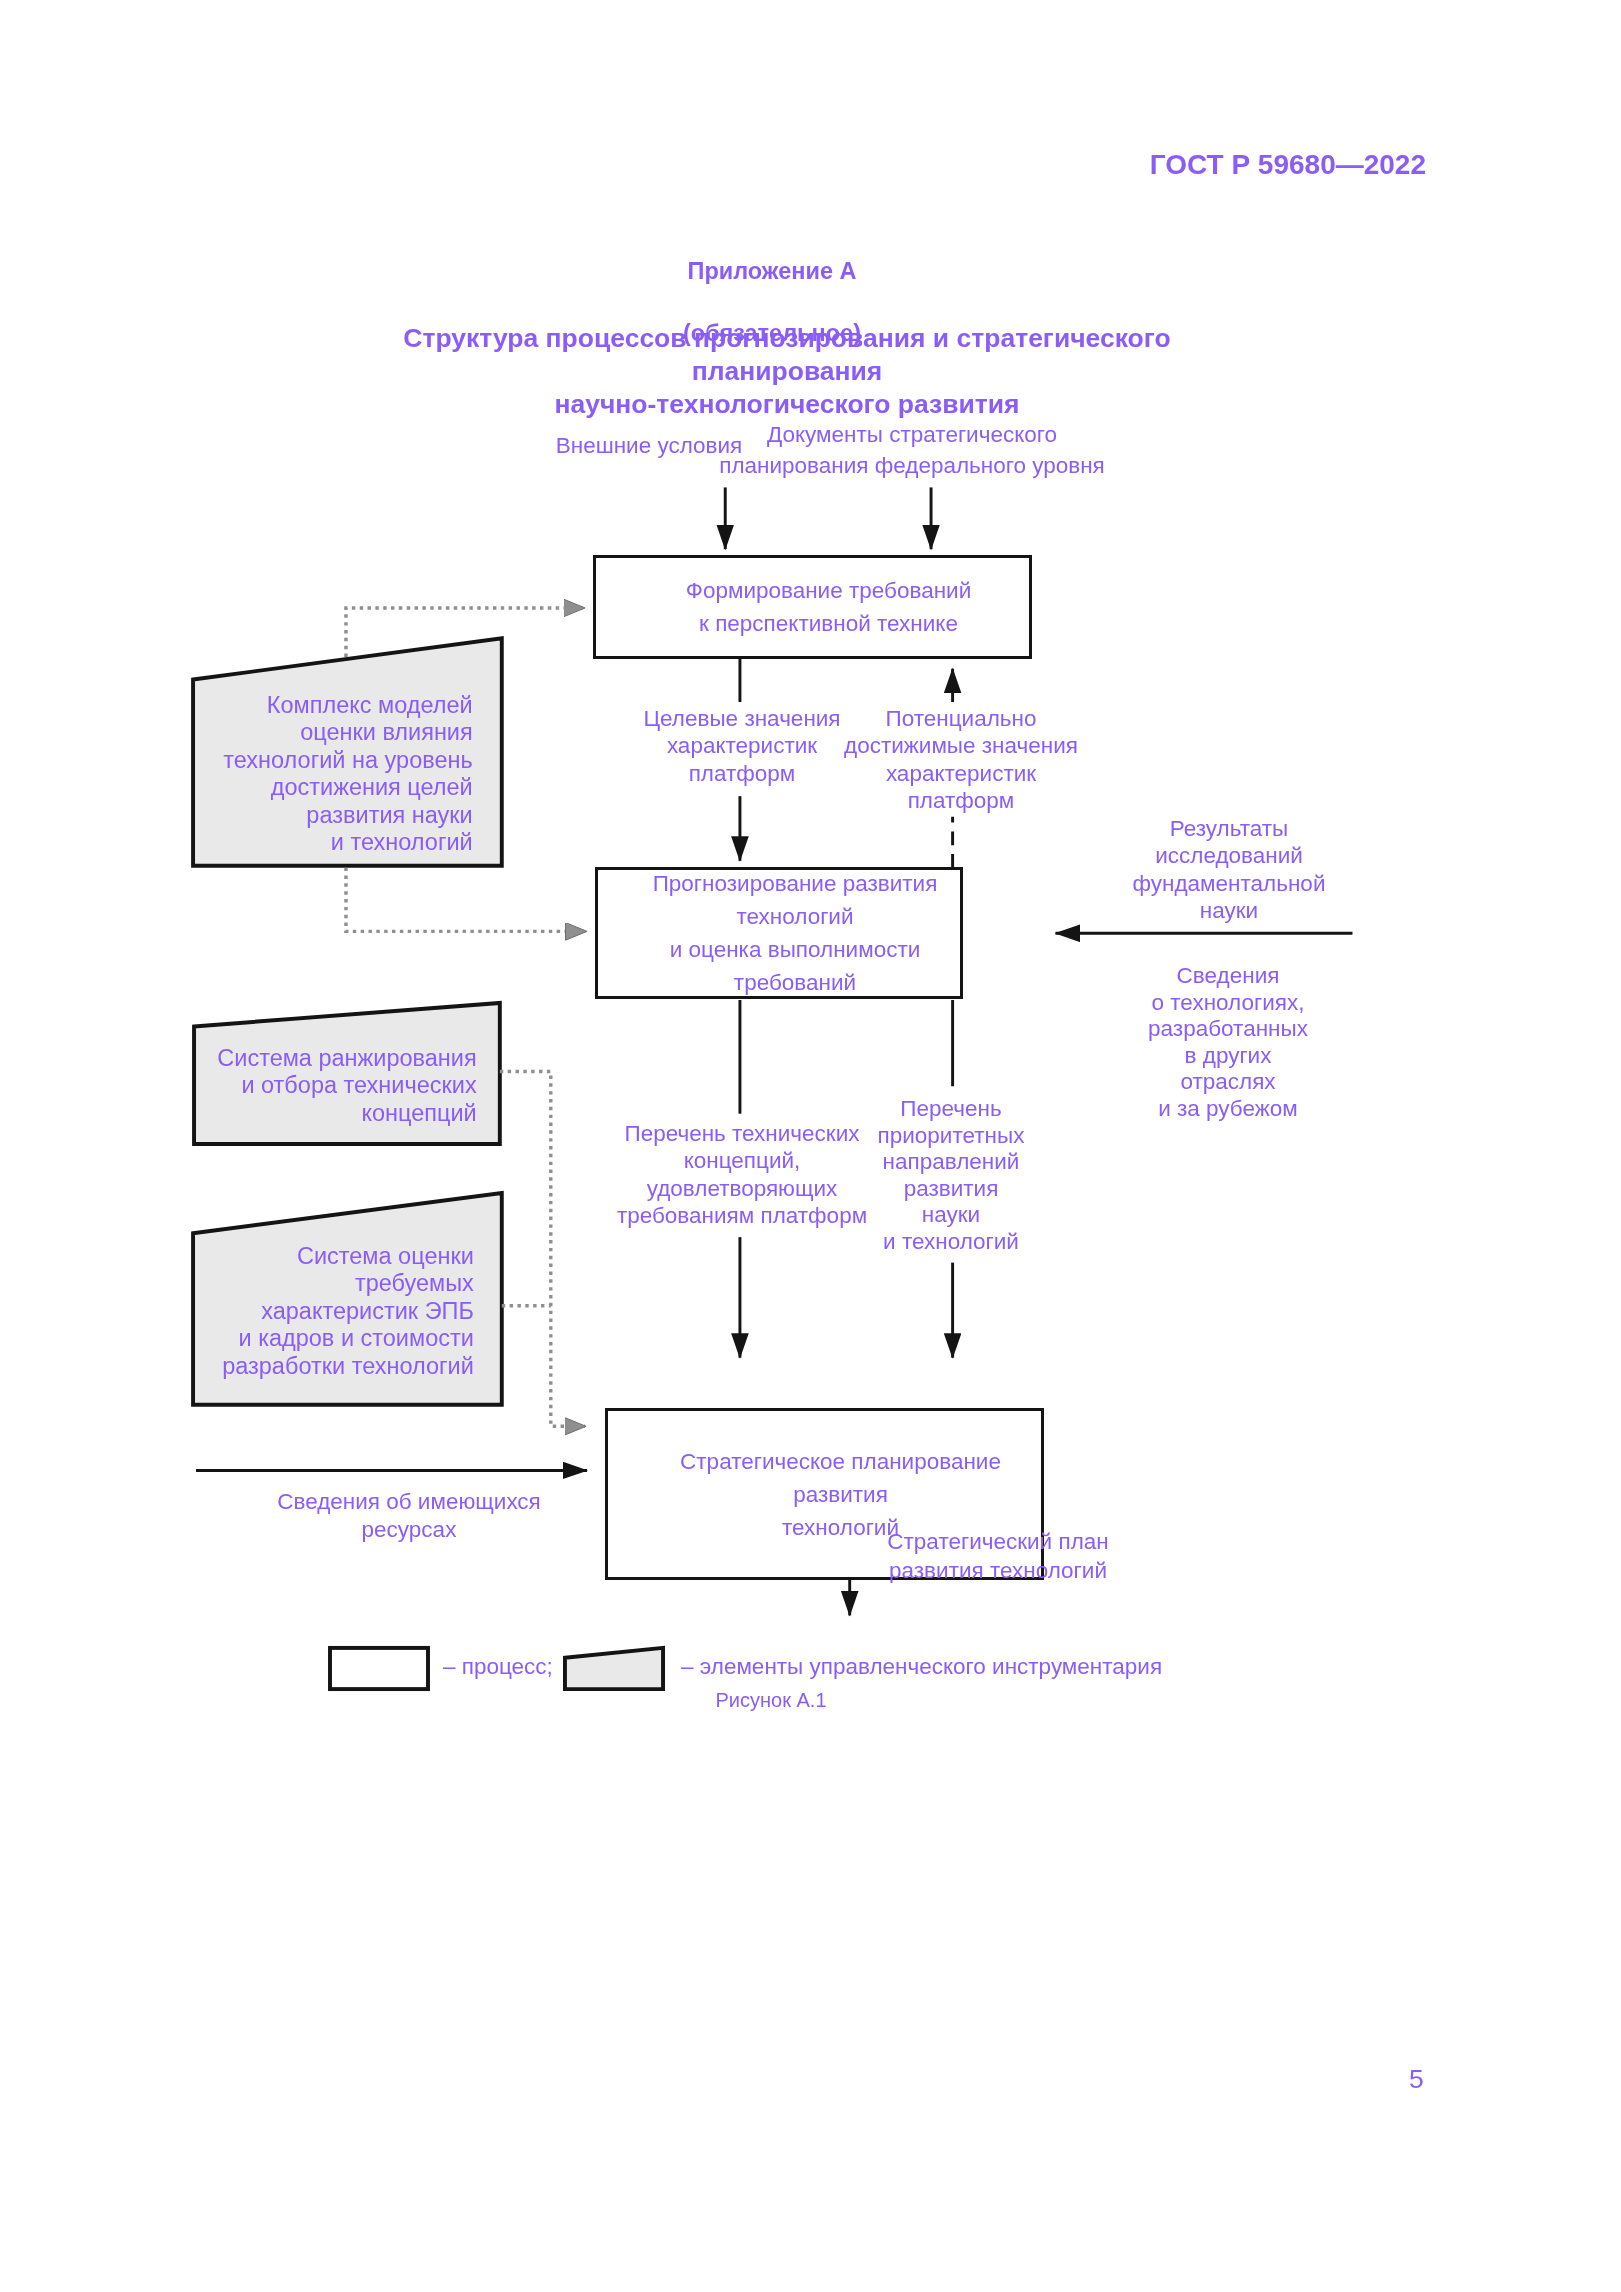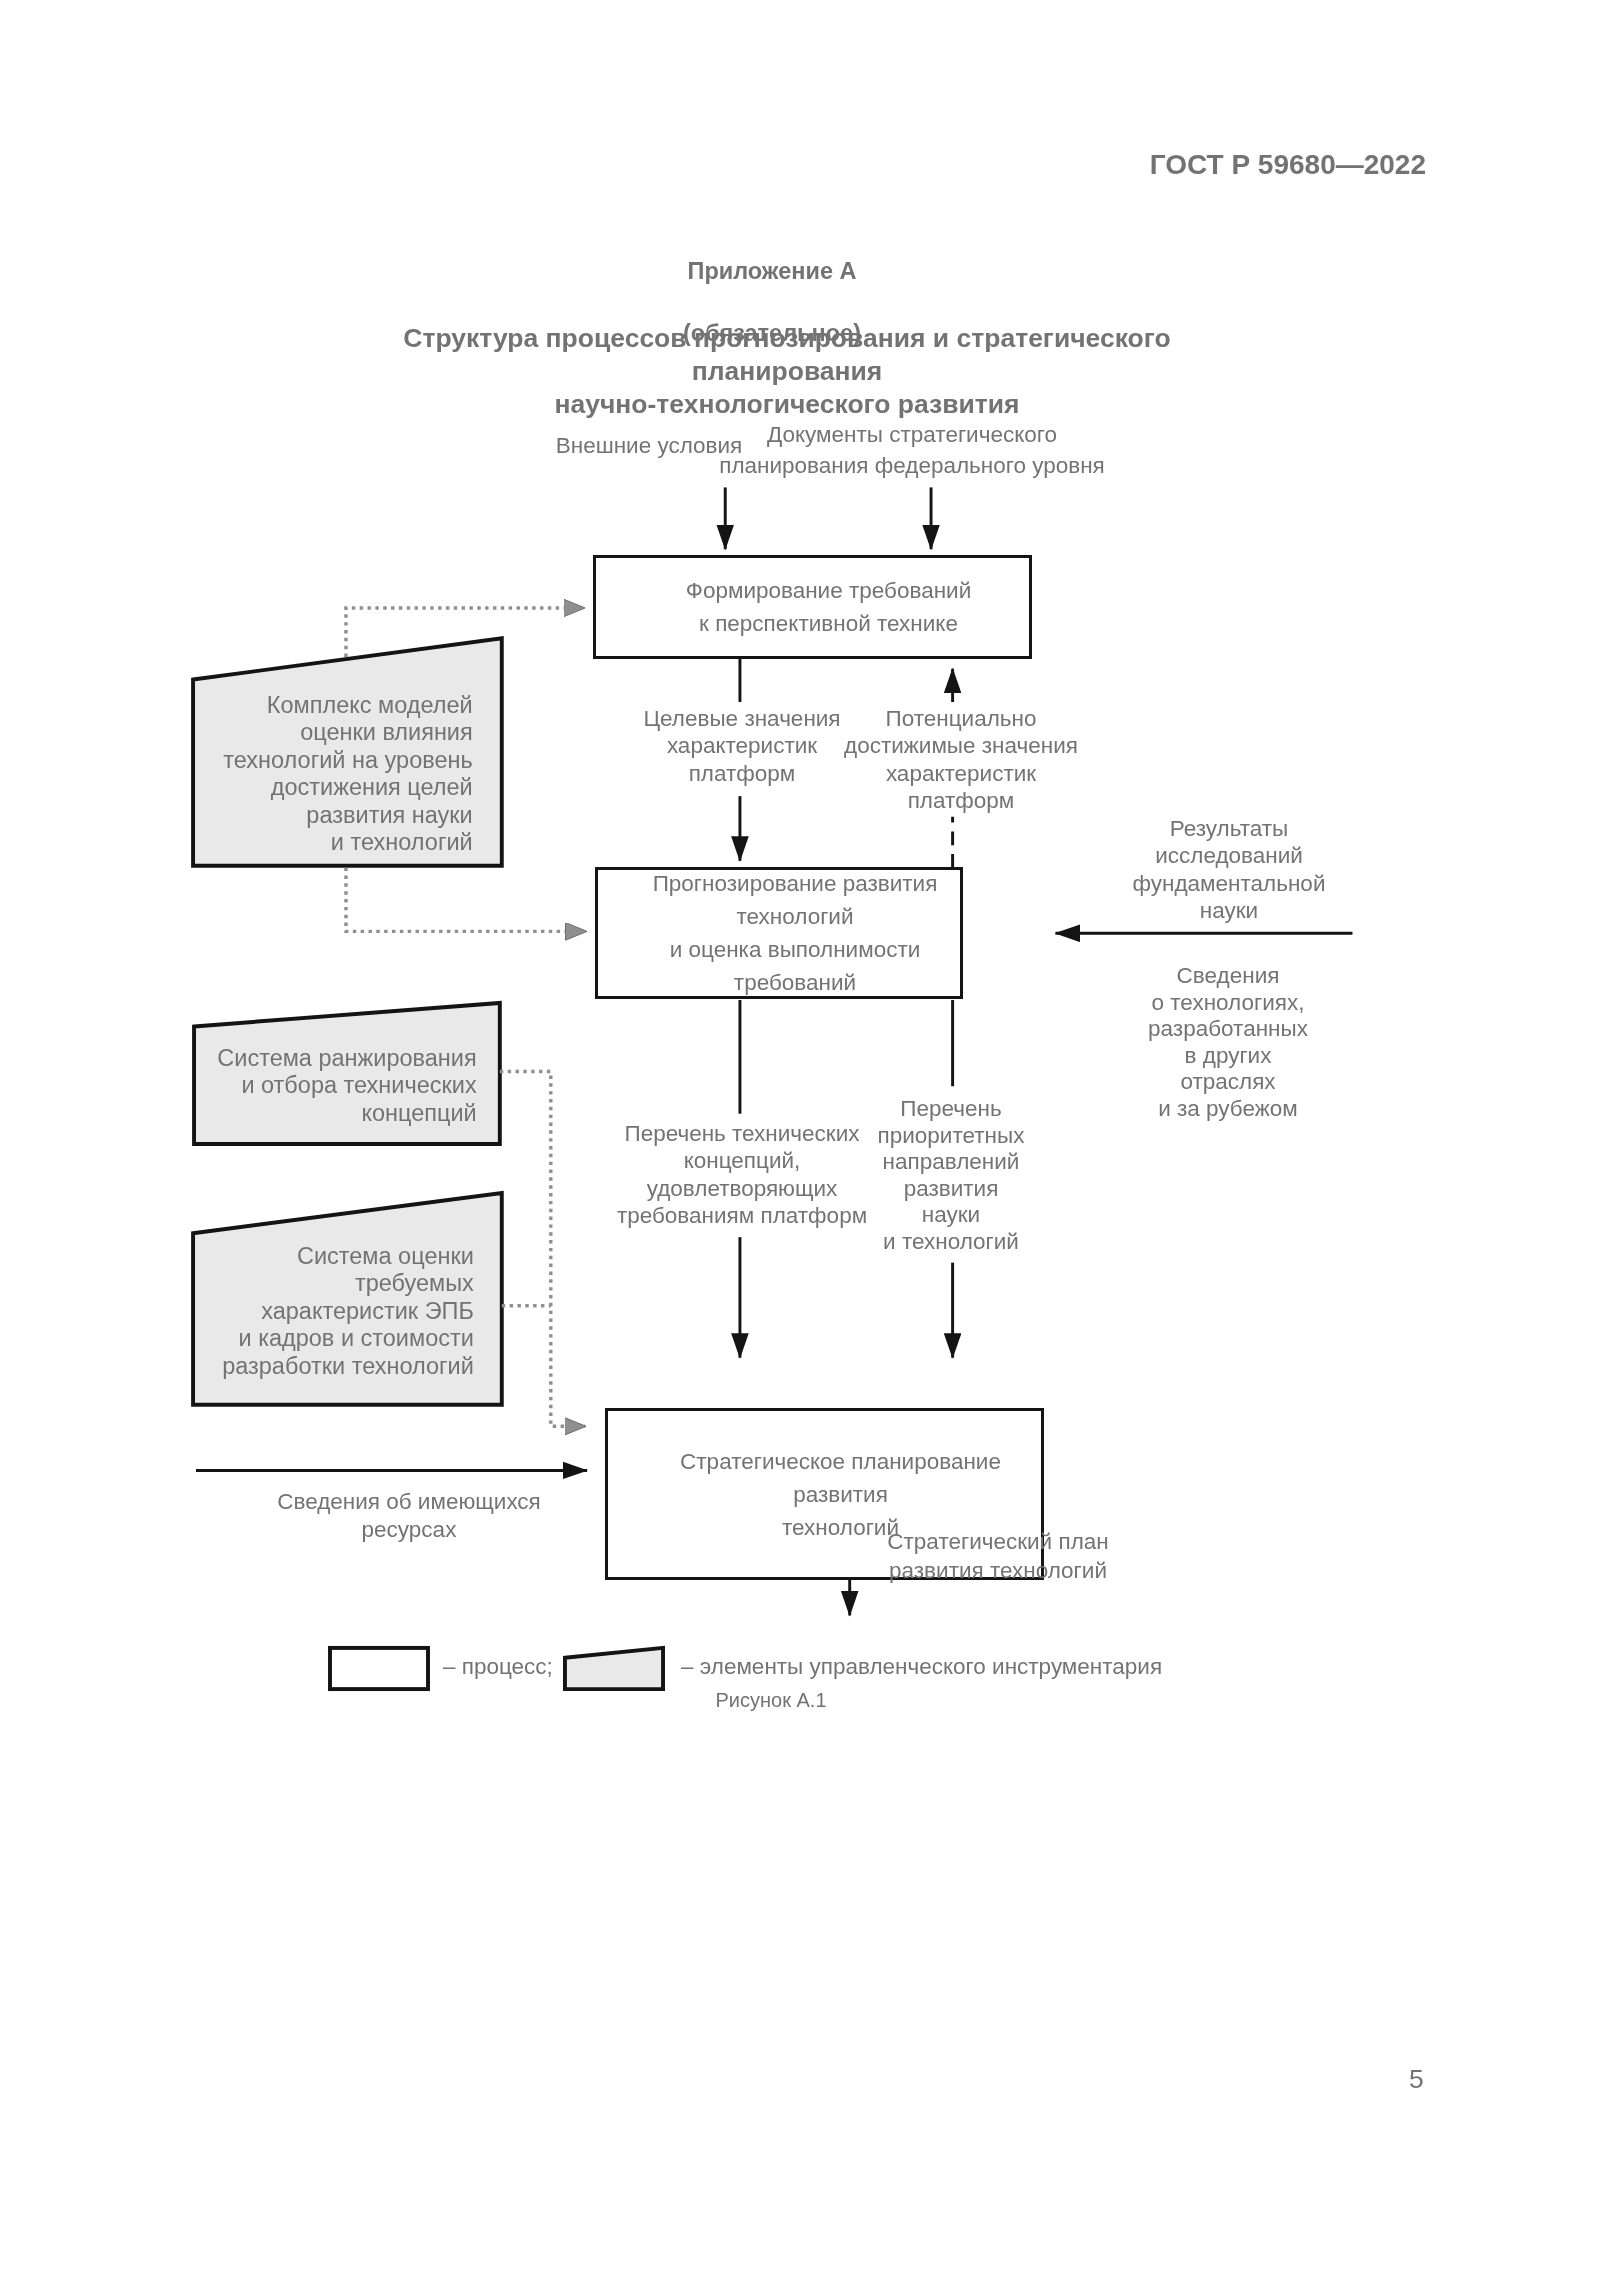--- a/index.html
+++ b/index.html
@@ -1,17 +1,17 @@
 <!DOCTYPE html>
 <html><head>
 <meta charset="utf-8">
 <style>
   html,body{margin:0;padding:0;background:#ffffff;}
   .page{position:relative;width:1621px;height:2293px;background:#ffffff;
-        font-family:"Liberation Sans",sans-serif;color:#737373;overflow:hidden;}
+        font-family:"Liberation Sans",sans-serif;color:#8b5cf6;overflow:hidden;}
   .abs{position:absolute;}
   .ctr{transform:translateX(-50%);text-align:center;white-space:pre-line;}
   .docnum{left:980px;top:149px;width:446px;text-align:right;font-size:28px;font-weight:bold;}
   .appendix{left:772px;top:225px;font-size:23.5px;font-weight:bold;line-height:31px;}
   .heading{left:787px;top:322px;font-size:26.5px;font-weight:bold;line-height:33px;}
   .flowlbl{position:absolute;transform:translateX(-50%);text-align:center;white-space:pre-line;
            font-size:22.5px;line-height:27.4px;}
   .toollbl{position:absolute;transform:translateX(-50%);text-align:right;white-space:pre-line;
            font-size:23.5px;line-height:27.4px;}
   .process{position:absolute;box-sizing:border-box;background:#ffffff;border:3.9px solid #141414;

